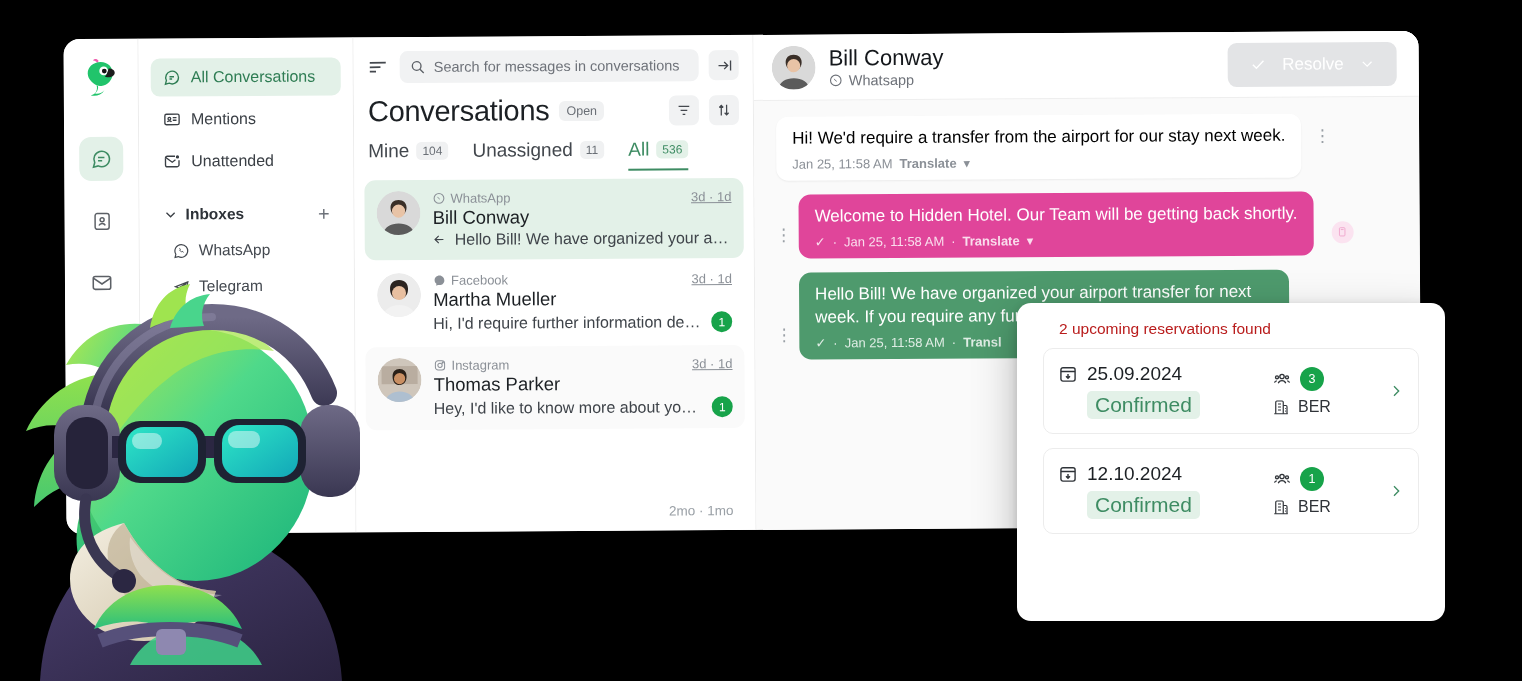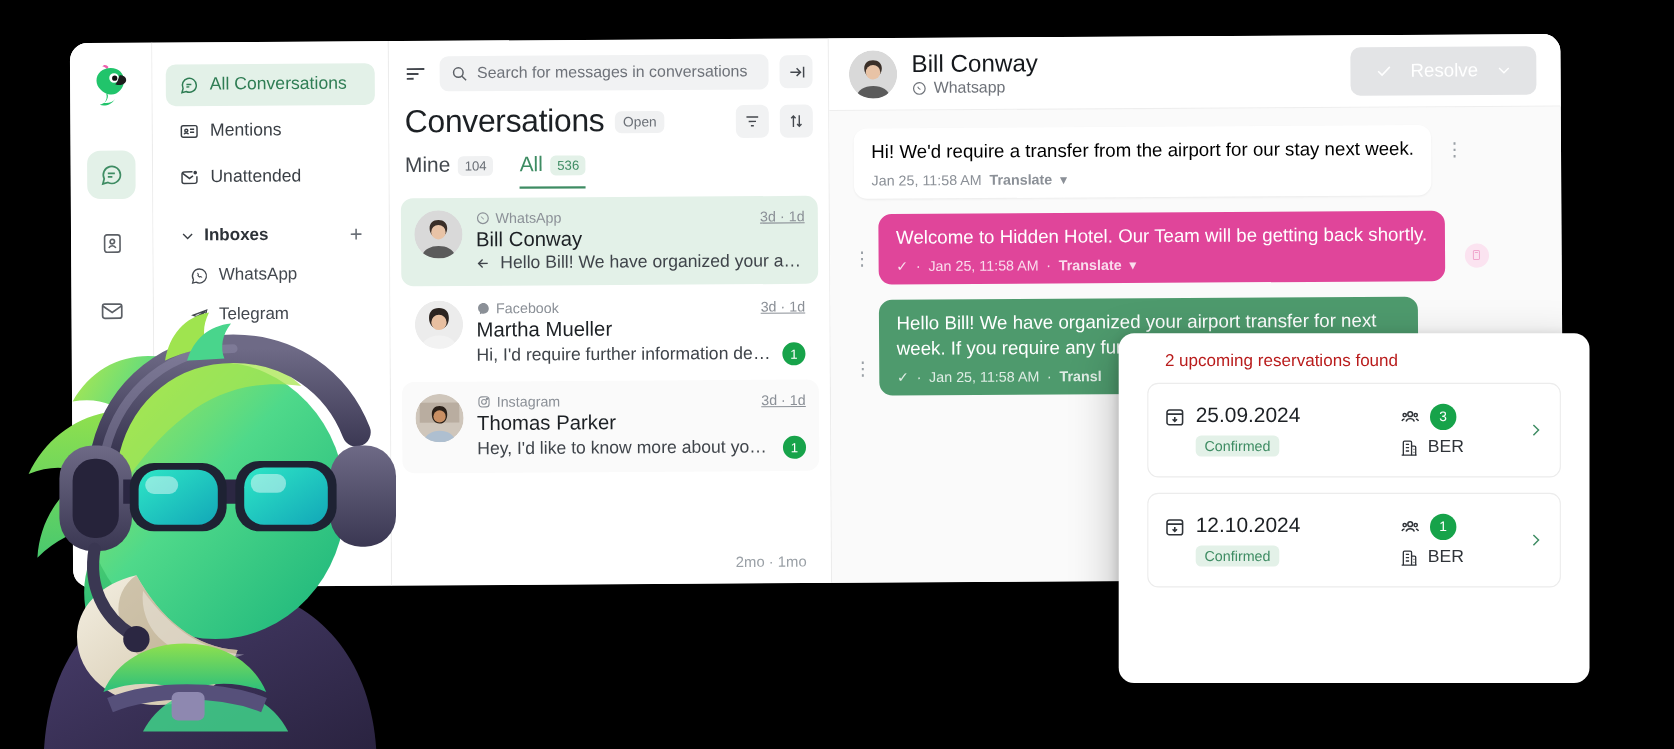--- a/index.html
+++ b/index.html
@@ -142,21 +142,21 @@
   .ptabs { display:flex; gap:30px; padding: 14px 26px 0 26px; border-bottom:1px solid #ececec; }
   .ptab { font-size:19px; color:#43484f; padding-bottom:11px; border-bottom:3px solid transparent; }
   .ptab.active { color:#3E8C63; border-bottom-color:#3E8C63; }
   .pcount { font-size:15.5px; color:#b91c1c; padding: 17px 26px 10px 42px; }
   .res-card {
     margin: 0 26px 14px 26px; border:1px solid #ececec; border-radius:10px;
     height: 86px; display:flex; align-items:center; padding: 0 14px 0 14px; gap: 44px;
   }
   .res-left { width: 170px; }
   .res-date { display:flex; align-items:center; gap:9px; font-size:19px; color:#1c2024; }
-  .res-status { display:inline-block; margin-top:6px; margin-left:29px; background:#E3F1E8; color:#3E8C63; font-size:13px; border-radius:5px; padding:2px 8px; }
+  .res-status { display:inline-block; margin-top:6px; margin-left:29px; background:#E3F1E8; color:#3E8C63; font-size:21px; border-radius:5px; padding:2px 8px; }
   .res-mid { flex:1; }
   .res-line { display:flex; align-items:center; gap:8px; font-size:16px; color:#2f3338; }
   .res-line + .res-line { margin-top: 7px; }
   .guests { width:24px; height:24px; border-radius:50%; background:#17a34a; color:#fff; font-size:12.5px; display:flex; align-items:center; justify-content:center; }
   .chev { color:#3E8C63; font-size:22px; }
 
   
   .mascot { position:absolute; left:0px; top:255px; width:420px; height:426px; }
   .occl { position:absolute; pointer-events:none; }
   svg { display:block; }
@@ -295,20 +295,24 @@
           <svg width="16" height="16" viewBox="0 0 24 24" fill="none" stroke="currentColor" stroke-width="1.9">
             <path d="M8 20V5M5 8l3-3 3 3M16 4v15M13 16l3 3 3-3"></path>
           </svg>
         </span>
       </div>
 
       <div class="tabs">
         <div class="tab">
           <span>Mine</span>
           <span class="cnt">104</span>
+        </div>
+        <div class="tab">
+          <span>Unassigned</span>
+          <span class="cnt">11</span>
         </div>
         <div class="tab active">
           <span>All</span>
           <span class="cnt">536</span>
         </div>
       </div>
 
       <div class="conv-items">
 
         <div class="conv selected">

